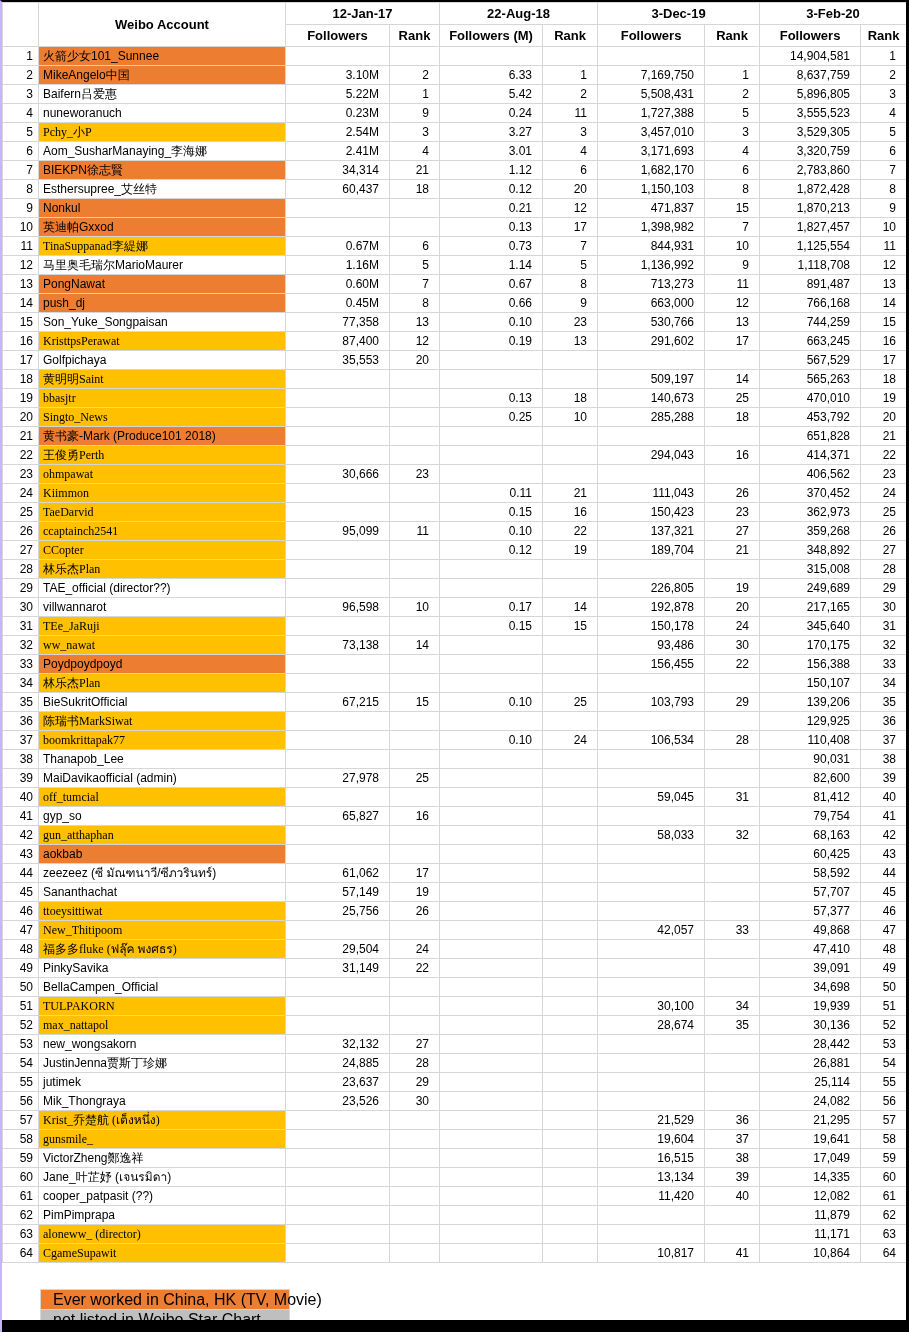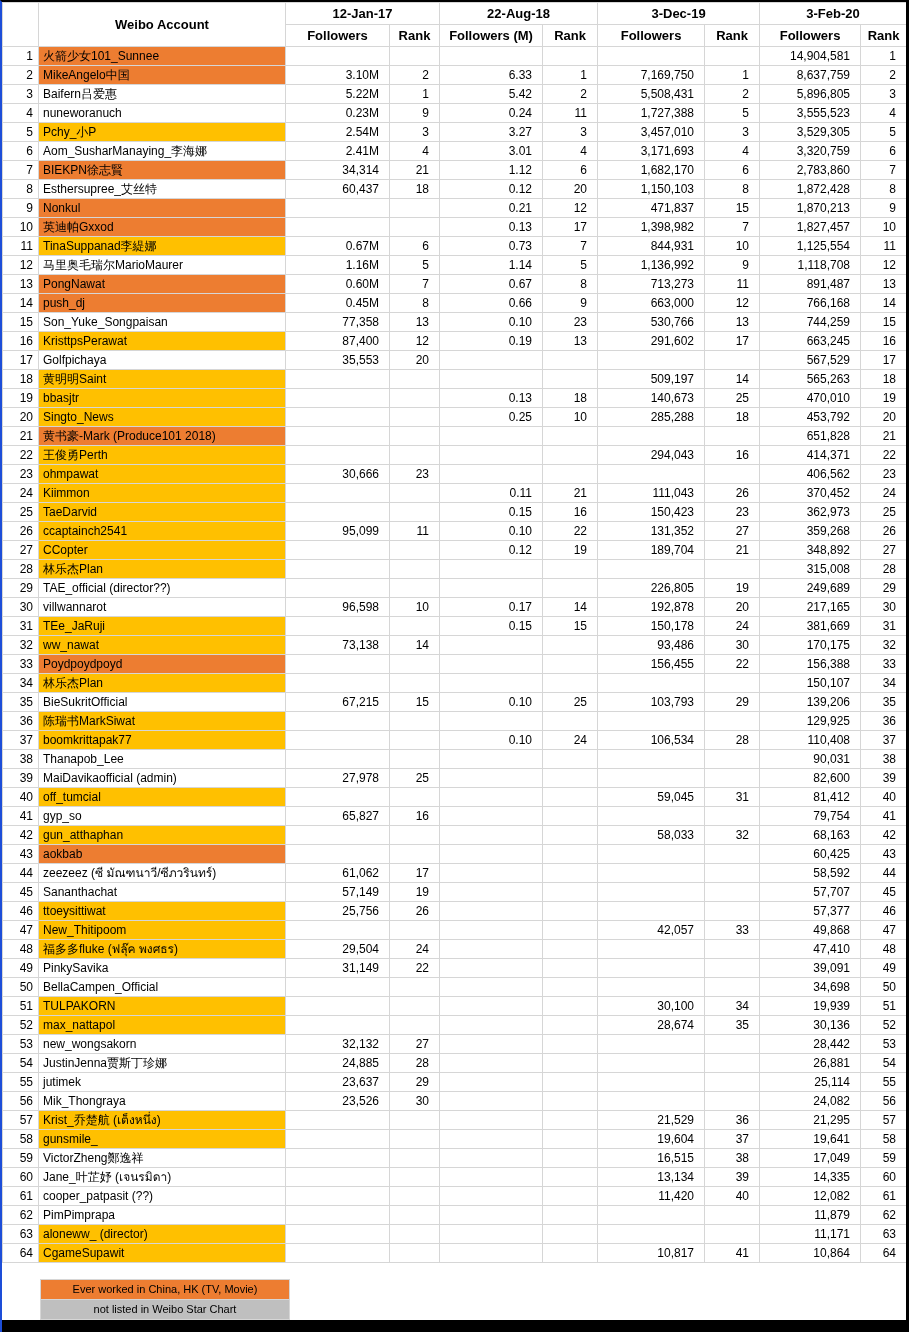--- a/index.html
+++ b/index.html
@@ -3,21 +3,21 @@
 <meta charset="utf-8">
 <style>
   html,body{margin:0;padding:0;background:#fff;}
   body{font-family:"Liberation Sans",sans-serif;color:#000;}
   #sheet{
     position:relative;
     width:909px;height:1332px;
     box-sizing:border-box;
     background:#fff;
     border-top:2px solid #000;
-    border-left:2px solid #1d4ed8;
+    border-left:2px solid #c4b5fd;
     border-right:3px solid #000;
     overflow:hidden;
   }
   table#grid{border-collapse:collapse;table-layout:fixed;width:904px;}
   #grid td,#grid th{
     border:1px solid #d6d6d6;
     font-size:12px;
     line-height:18px;
     height:18px;
     padding:0 3px;
@@ -29,37 +29,36 @@
     font-weight:bold;
     font-size:13px;
     text-align:center;
     height:21px;
     line-height:21px;
     background:#fff;
   }
   #grid td.num{text-align:right;padding-right:10px;}
   #grid td.rownum{text-align:right;padding-right:5px;}
   #grid td.name{text-align:left;padding-left:4px;}
-  .hl-orange{background:var(--orange,#ED7D31);}
-  .hl-yellow{background:var(--yellow,#FFC000);}
+  .hl-orange{background:var(--orange,#ED7D31);margin-top:10px;}
+  .hl-yellow{background:var(--yellow,#FFC000);font-family:Liberation Serif, serif;}
   .hl-gray{background:var(--gray,#BFBFBF);}
   #legend{
     position:absolute;
     left:38px;top:1277px;
     width:250px;
   }
   #legend .legend-row{
-    font-size:11px;
+    font-size:16px;
     line-height:19px;
     height:19px;
-    padding:0 4px;
+    padding:0 12px;
     border:1px solid #d6d6d6;
     border-top:none;
     white-space:nowrap;
-    text-align:center;
   }
   #legend .legend-row:first-child{border-top:1px solid #d6d6d6;}
   #bottom-bar{
     position:absolute;
     left:0;bottom:0;
     width:100%;height:12px;
     background:#000;
   }
 </style>
 </head>
@@ -400,21 +399,21 @@
           <td class="num">362,973</td>
           <td class="num">25</td>
         </tr>
         <tr>
           <td class="rownum">26</td>
           <td class="name hl-yellow">ccaptainch2541</td>
           <td class="num">95,099</td>
           <td class="num">11</td>
           <td class="num">0.10</td>
           <td class="num">22</td>
-          <td class="num">131,352</td>
+          <td class="num">137,321</td>
           <td class="num">27</td>
           <td class="num">359,268</td>
           <td class="num">26</td>
         </tr>
         <tr>
           <td class="rownum">27</td>
           <td class="name hl-yellow">CCopter</td>
           <td class="num"></td>
           <td class="num"></td>
           <td class="num">0.12</td>
@@ -462,21 +461,21 @@
         </tr>
         <tr>
           <td class="rownum">31</td>
           <td class="name hl-yellow">TEe_JaRuji</td>
           <td class="num"></td>
           <td class="num"></td>
           <td class="num">0.15</td>
           <td class="num">15</td>
           <td class="num">150,178</td>
           <td class="num">24</td>
-          <td class="num">381,669</td>
+          <td class="num">345,640</td>
           <td class="num">31</td>
         </tr>
         <tr>
           <td class="rownum">32</td>
           <td class="name hl-yellow">ww_nawat</td>
           <td class="num">73,138</td>
           <td class="num">14</td>
           <td class="num"></td>
           <td class="num"></td>
           <td class="num">93,486</td>

